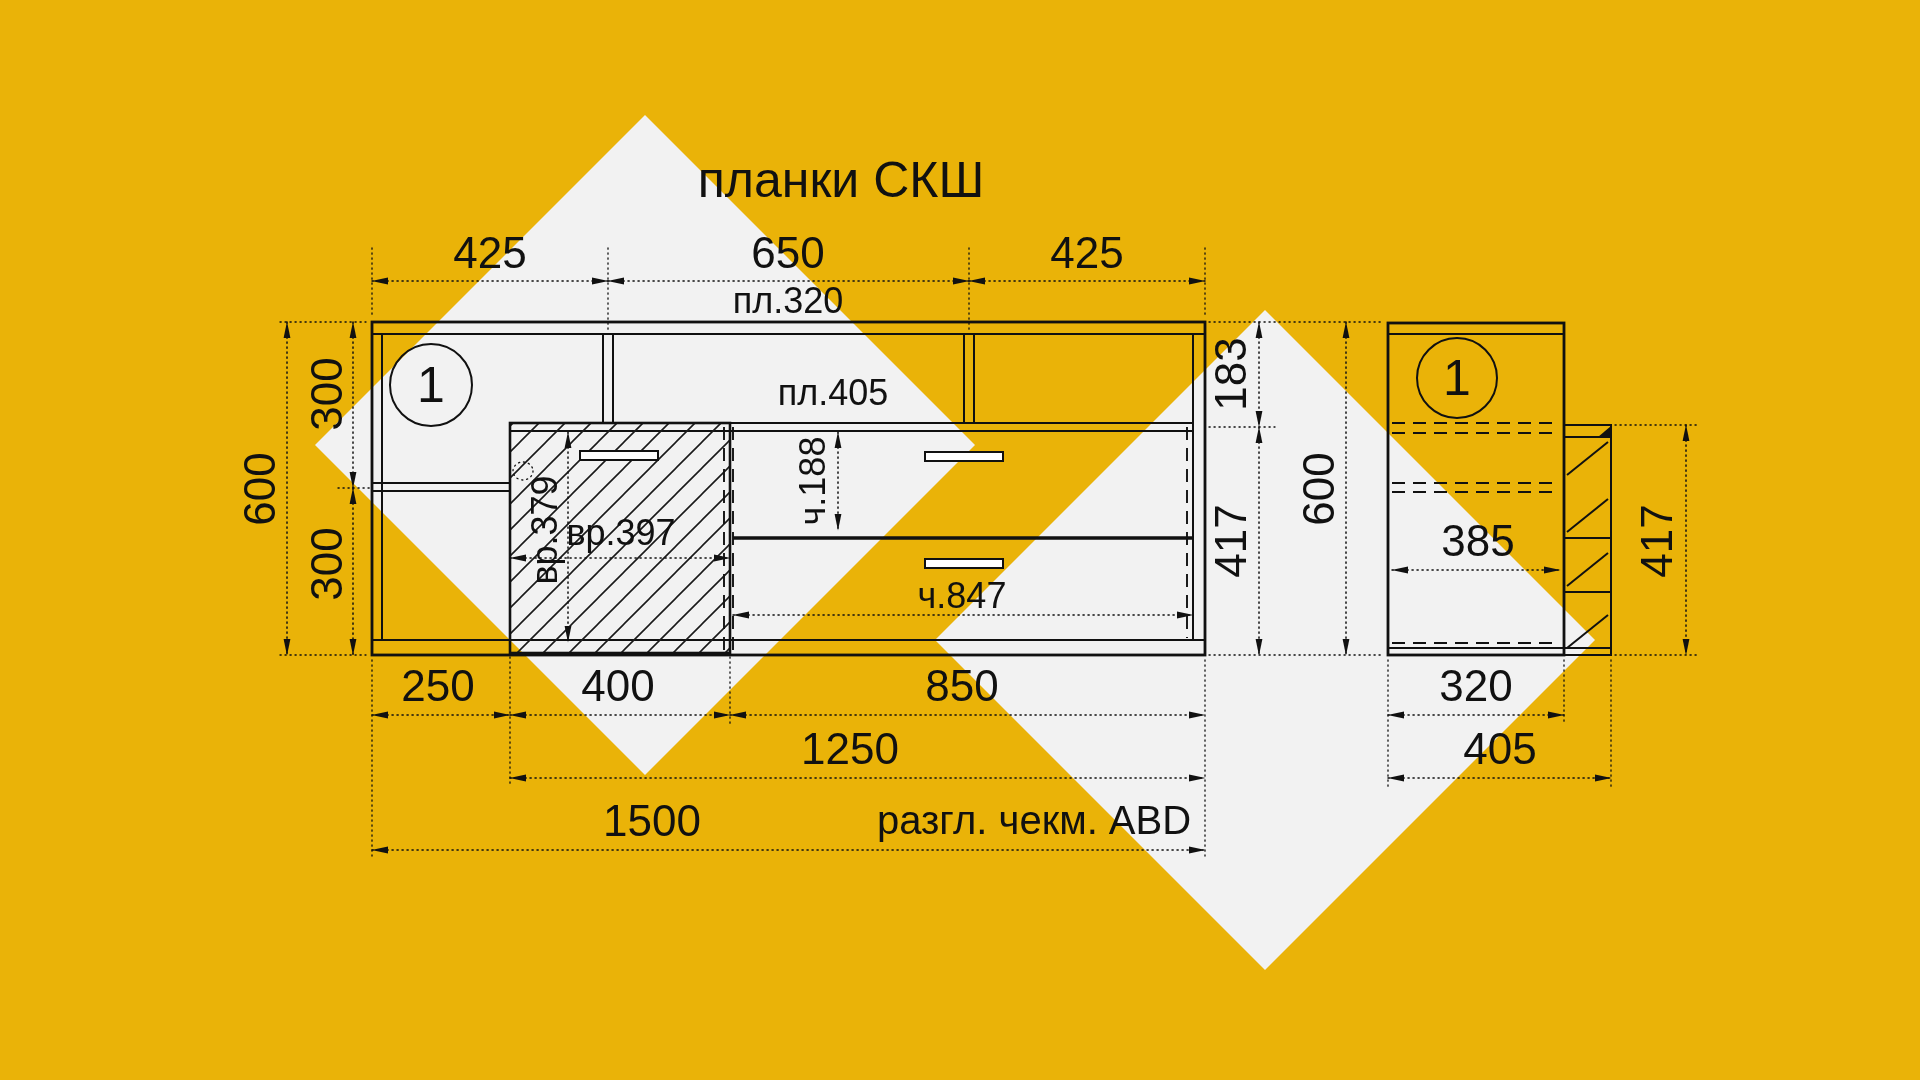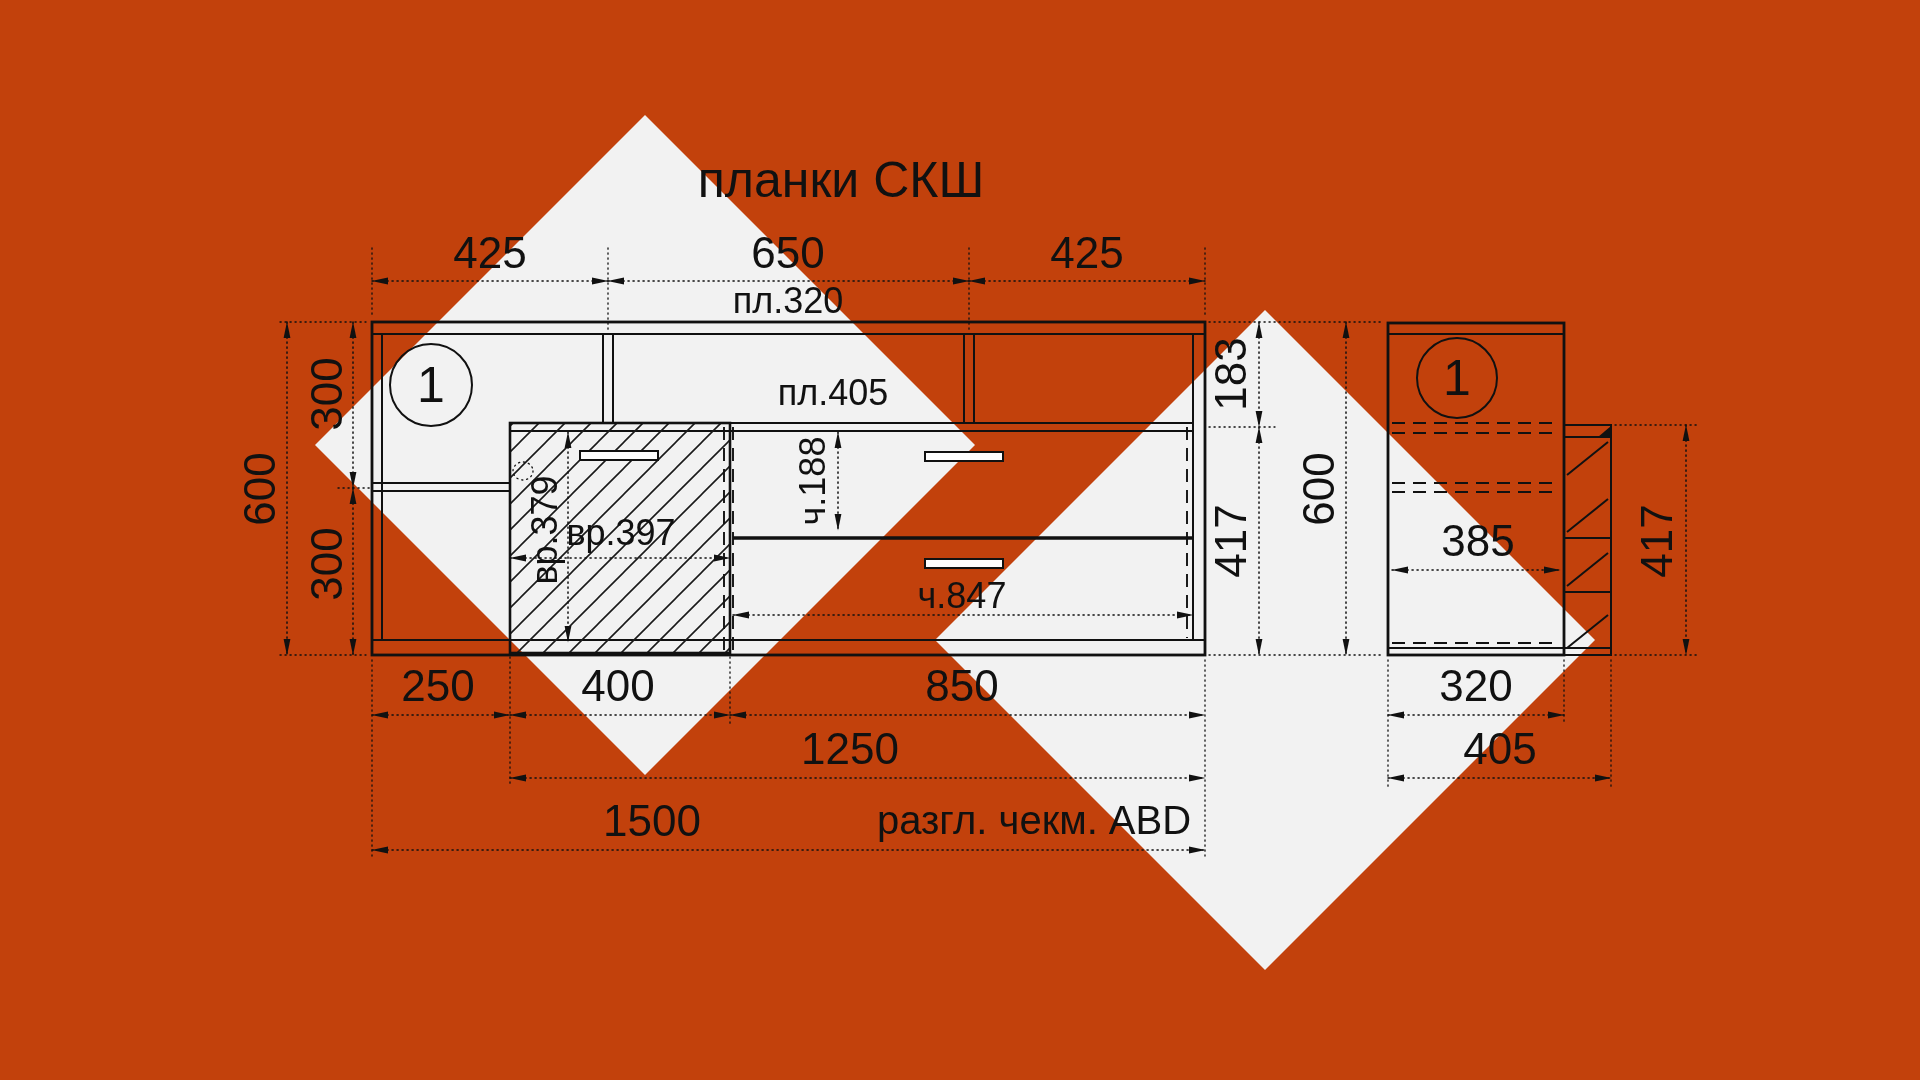--- a/index.html
+++ b/index.html
@@ -1,16 +1,16 @@
 <!DOCTYPE html>
 <html><head>
 <meta charset="utf-8">
 <style>
   html,body{margin:0;padding:0;background:#fff;}
-  #stage{position:relative;width:1920px;height:1080px;background:#c2410c;overflow:hidden;
+  #stage{position:relative;width:1920px;height:1080px;background:#eab308;overflow:hidden;
          font-family:"Liberation Sans", sans-serif;}
   svg text{fill:#111;font-family:"Liberation Sans", sans-serif;}
   .s2{stroke:#111;stroke-width:2;fill:none;}
   .s3{stroke:#111;stroke-width:2.8;fill:none;}
   .s4{stroke:#111;stroke-width:3.4;fill:none;}
   .dim{stroke:#111;stroke-width:1.5;fill:none;stroke-dasharray:1.2 3.8;stroke-linecap:round;}
   .ext{stroke:#111;stroke-width:1.3;fill:none;stroke-dasharray:1.2 3.8;stroke-linecap:round;}
   .hid{stroke:#111;stroke-width:1.9;fill:none;stroke-dasharray:13 8;}
   .wm{fill:#f2f2f2;}
   .handle{fill:#ffffff;stroke:#111;stroke-width:2;}

